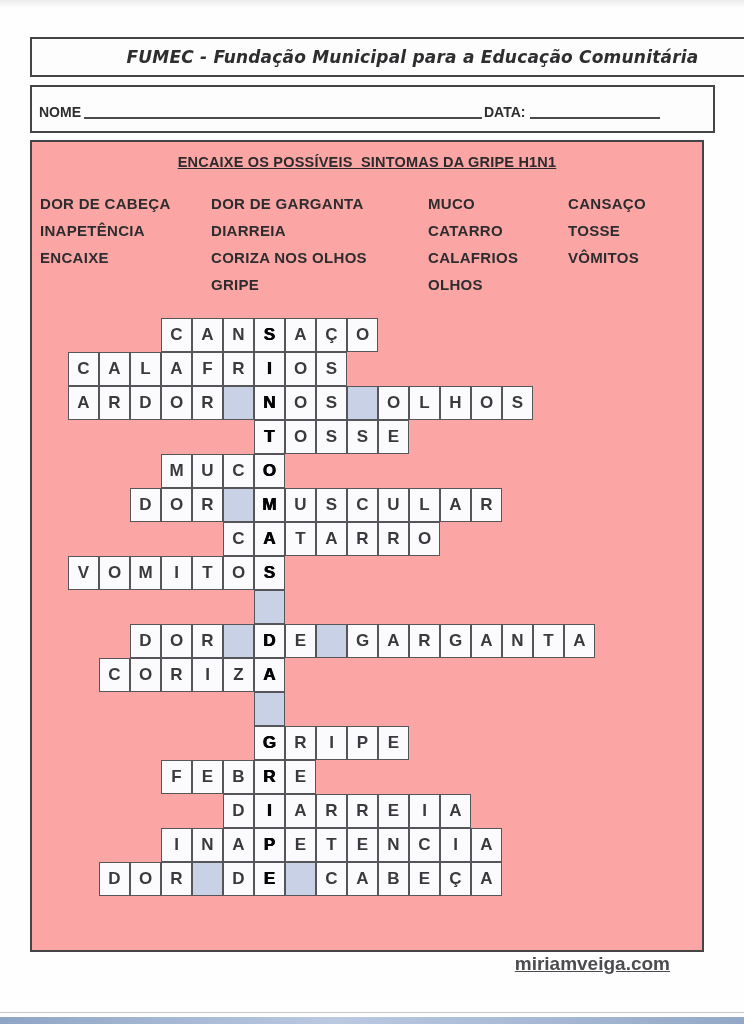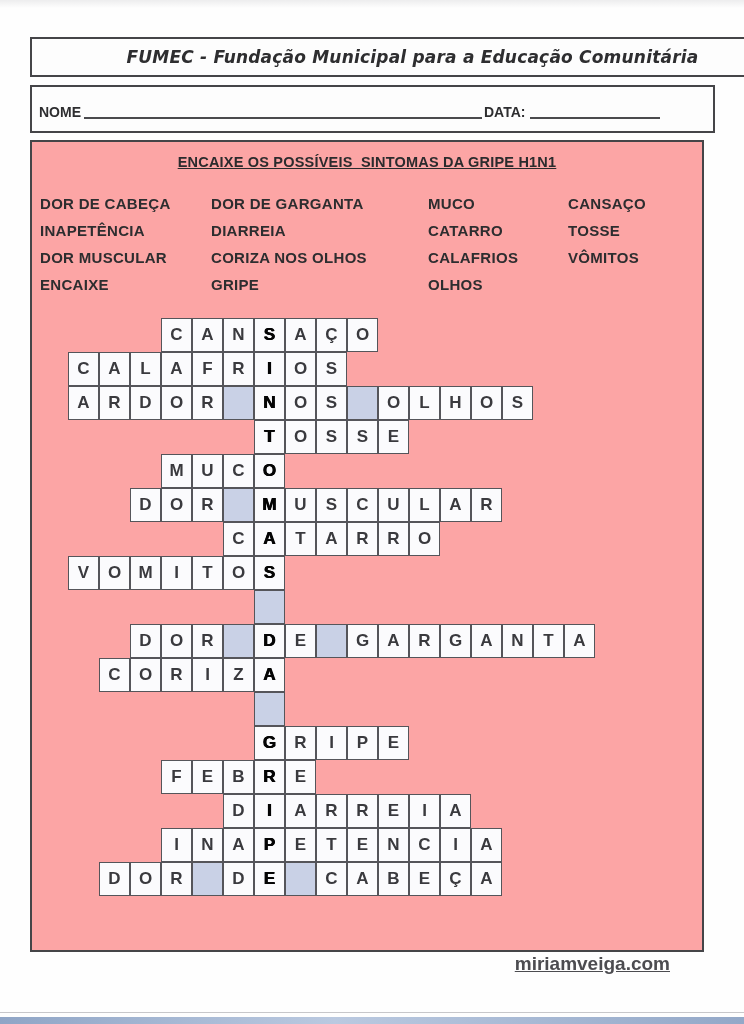--- a/index.html
+++ b/index.html
@@ -101,21 +101,20 @@
     <div class="blank-line line-data"></div>
   </div>
 
   <div class="main-box">
     <div class="sheet-title">ENCAIXE OS POSSÍVEIS  SINTOMAS DA GRIPE H1N1</div>
 
     <div class="word-bank">
       <div class="wb-col wb-col-0">
         <div class="wb-item">DOR DE CABEÇA</div>
         <div class="wb-item">INAPETÊNCIA</div>
-        <div class="wb-item">DOR MUSCULAR</div>
         <div class="wb-item">ENCAIXE</div>
       </div>
       <div class="wb-col wb-col-1">
         <div class="wb-item">DOR DE GARGANTA</div>
         <div class="wb-item">DIARREIA</div>
         <div class="wb-item">CORIZA NOS OLHOS</div>
         <div class="wb-item">GRIPE</div>
       </div>
       <div class="wb-col wb-col-2">
         <div class="wb-item">MUCO</div>

